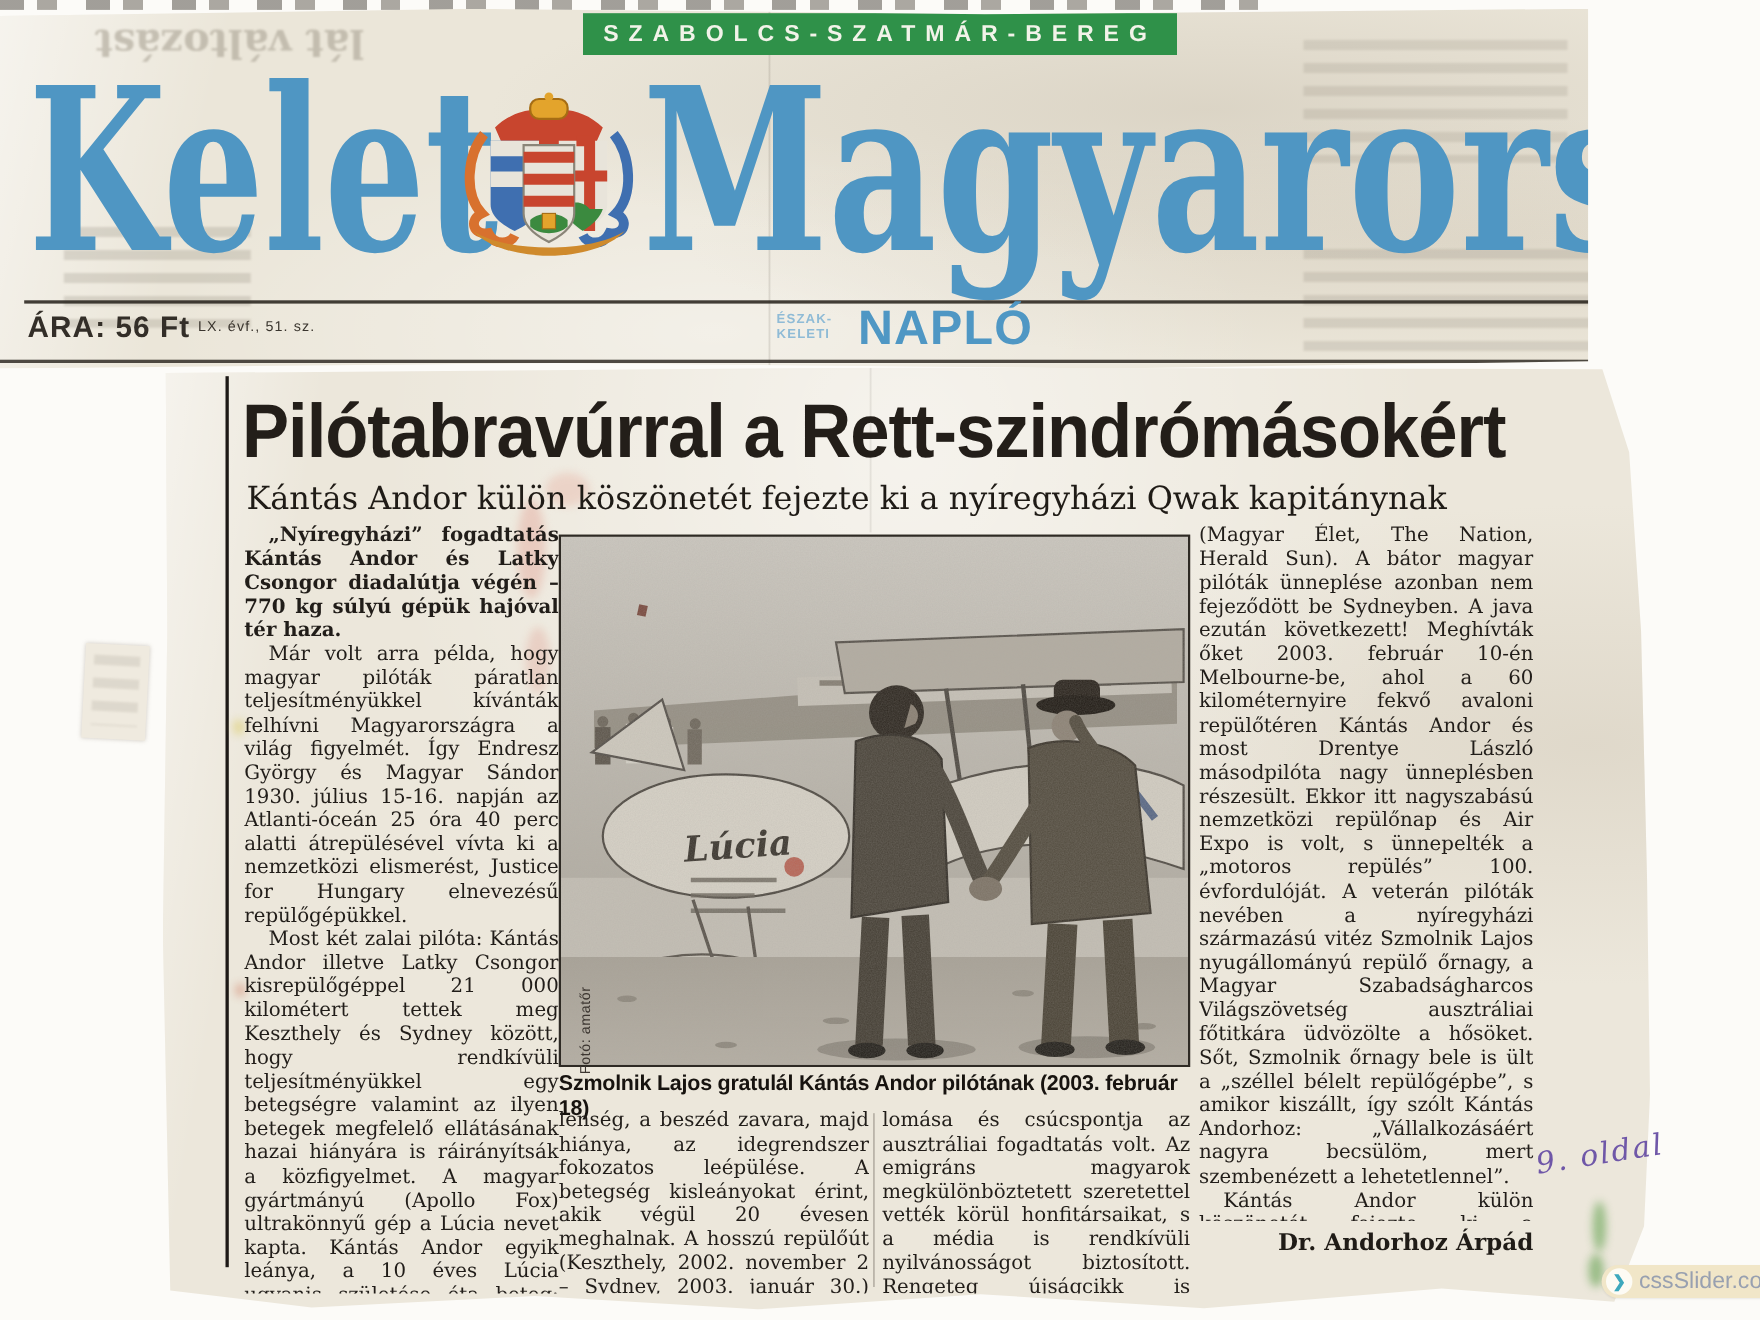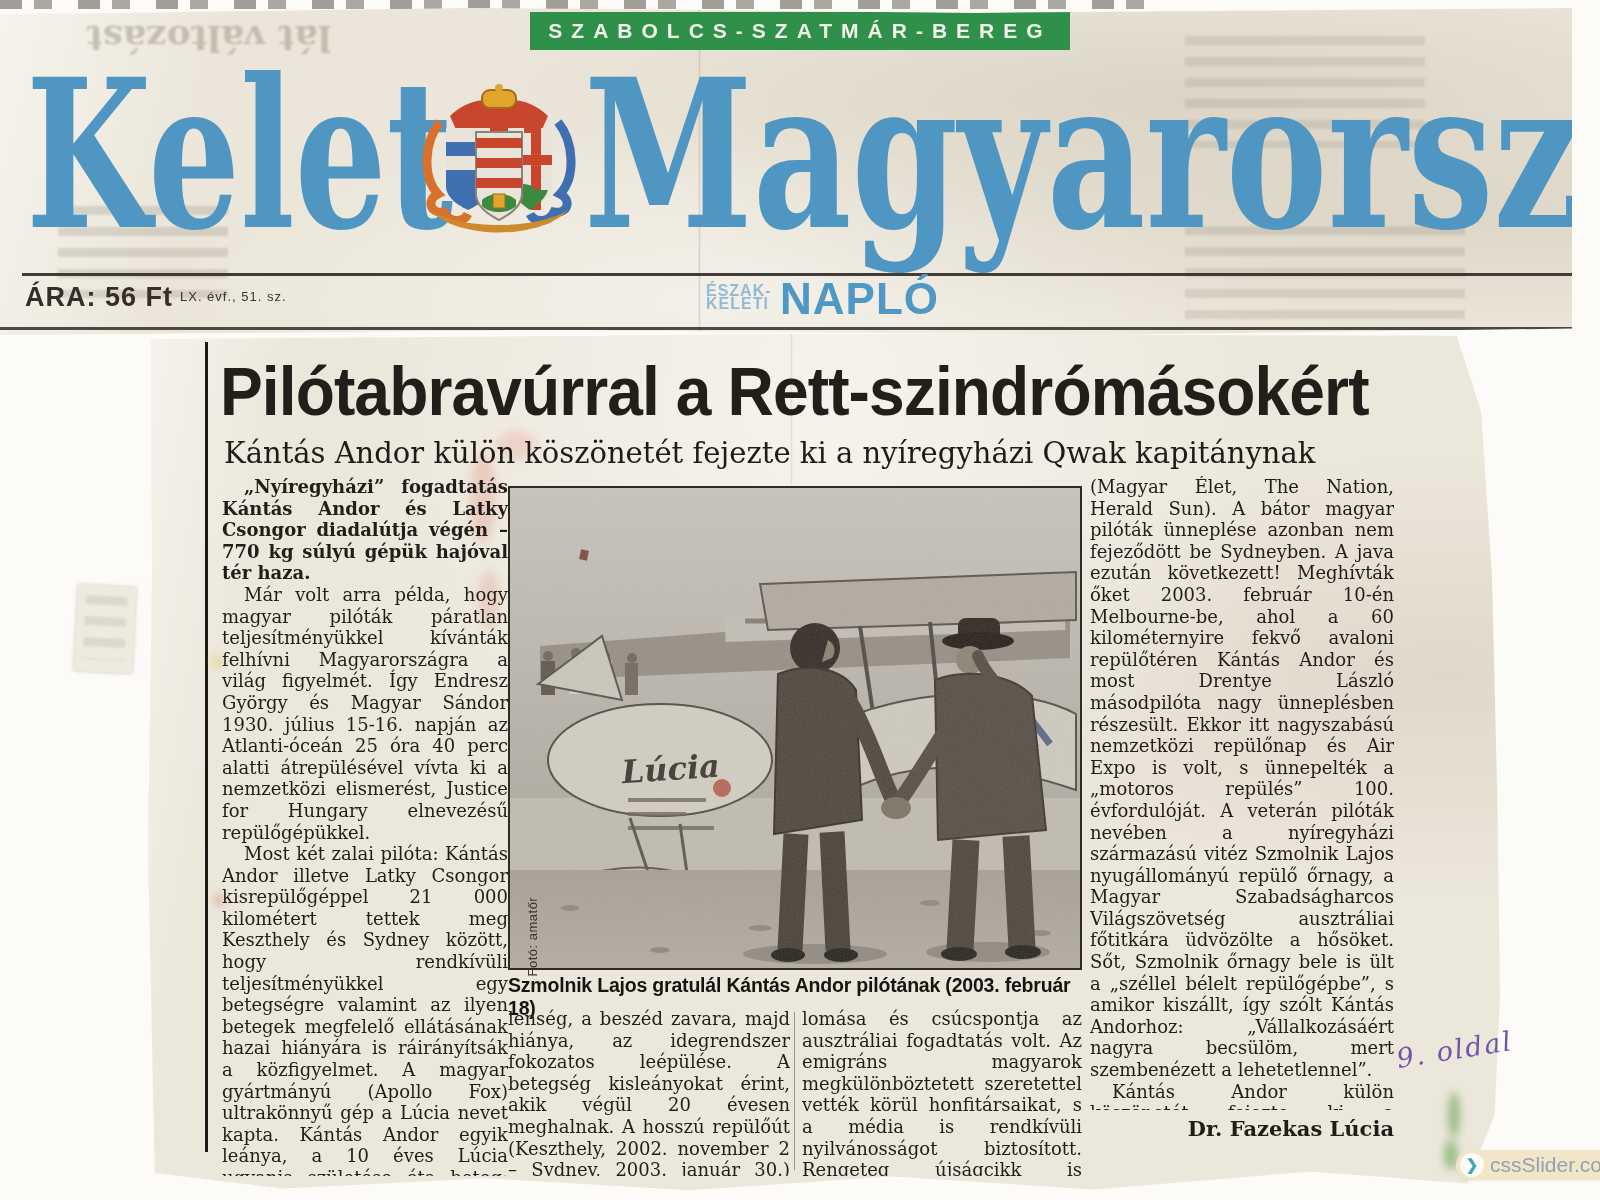--- a/index.html
+++ b/index.html
@@ -5,21 +5,21 @@
   html,body{margin:0;padding:0;background:#fdfcfa;}
   .stage{position:relative;width:1600px;height:1200px;overflow:hidden;background:#fcfbf8;
          font-family:"Liberation Sans",sans-serif;}
   .abs{position:absolute;}
 
   
   .top-noise{left:0;top:0;width:1145px;height:9px;opacity:.5;
     background:repeating-linear-gradient(90deg,#47423a 0 22px,transparent 22px 34px,#5a544a 34px 52px,transparent 52px 78px);}
 
   
-  .masthead{left:0;top:8px;width:1572px;height:327px;overflow:hidden;
+  .masthead{left:0;top:8px;width:1444px;height:327px;overflow:hidden;
     background:
       linear-gradient(104deg,rgba(255,255,255,.55) 0%,rgba(255,255,255,0) 14%),
       radial-gradient(ellipse at 76% 28%,rgba(200,191,174,.45),transparent 42%),
       radial-gradient(ellipse at 93% 65%,rgba(210,201,184,.5),transparent 38%),
       radial-gradient(ellipse at 45% 90%,rgba(255,255,255,.4),transparent 45%),
       #ebe6d9;
     clip-path:polygon(0 2%,30% 0,62% 1.5%,100% 0,100% 98%,70% 100%,35% 98.5%,0 100%);}
   .fold{top:0;width:3px;height:100%;opacity:.16;
     background:linear-gradient(90deg,transparent,#5b5347,transparent);}
   .banner{left:530px;top:4px;width:540px;height:38px;background:#2f9149;
@@ -36,21 +36,21 @@
   .ghost-lines{background:repeating-linear-gradient(180deg,rgba(118,110,96,.4) 0 9px,transparent 9px 21px);
     filter:blur(1.2px);opacity:.5;}
   .gl-a{left:58px;top:198px;width:170px;height:92px;transform:scaleX(-1);}
   .gl-b{left:1185px;top:28px;width:240px;height:112px;opacity:.38;}
   .gl-c{left:1185px;top:218px;width:280px;height:100px;opacity:.42;}
   .rule{background:#29241e;height:3px;}
   .rule1{left:22px;top:265px;width:1578px;opacity:.88;}
   .rule2{left:0;top:319px;width:1600px;opacity:.82;}
   .price{left:25px;top:274px;font-size:27px;font-weight:800;color:#332e28;letter-spacing:1px;}
   .issue{left:180px;top:281px;font-size:13px;color:#3a352e;letter-spacing:1px;}
-  .naplo-prefix{left:706px;top:276px;font-size:16px;font-weight:bold;line-height:13px;
+  .naplo-prefix{left:706px;top:276px;font-size:12px;font-weight:bold;line-height:13px;
     color:#7fb3d4;opacity:.85;letter-spacing:1px;}
   .naplo{left:780px;top:266px;font-size:44px;font-weight:800;color:#4f97c4;letter-spacing:1px;}
   .mh-date{left:1150px;top:276px;width:436px;text-align:right;font-size:27px;font-weight:bold;color:#3b362f;}
 
   
   .clip{left:148px;top:334px;width:1352px;height:858px;overflow:hidden;
     background:
       linear-gradient(100deg,rgba(255,255,255,.5) 0%,transparent 10%),
       radial-gradient(ellipse at 50% 8%,rgba(255,255,255,.5),transparent 50%),
       radial-gradient(ellipse at 96% 40%,rgba(208,199,182,.45),transparent 30%),
@@ -253,21 +253,21 @@
     </div>
     <div class="abs midrule"></div>
     <div class="abs bodytext midcol mid-right">
       <p style="text-indent:0">lomása és csúcspontja az ausztráliai fogadtatás volt. Az emigráns magyarok megkülönböztetett szeretettel vették körül honfitársaikat, s a média is rendkívüli nyilvánosságot biztosított. Rengeteg újságcikk is megjelent</p>
     </div>
 
     <div class="abs bodytext col3">
       <p style="text-indent:0">(Magyar Élet, The Nation, Herald Sun). A bátor magyar pilóták ünneplése azonban nem fejeződött be Sydneyben. A java ezután következett! Meghívták őket 2003. február 10-én Melbourne-be, ahol a 60 kilométernyire fekvő avaloni repülőtéren Kántás Andor és most Drentye László másodpilóta nagy ünneplésben részesült. Ekkor itt nagyszabású nemzetközi repülőnap és Air Expo is volt, s ünnepelték a „motoros repülés” 100. évfordulóját. A veterán pilóták nevében a nyíregyházi származású vitéz Szmolnik Lajos nyugállományú repülő őrnagy, a Magyar Szabadságharcos Világszövetség ausztráliai főtitkára üdvözölte a hősöket. Sőt, Szmolnik őrnagy bele is ült a „széllel bélelt repülőgépbe”, s amikor kiszállt, így szólt Kántás Andorhoz: „Vállalkozásáért nagyra becsülöm, mert szembenézett a lehetetlennel”.</p>
       <p>Kántás Andor külön köszönetét fejezte ki a nyíregyházi Qwak kapitánynak, alias Bartovits József sárkányrepülőnek, aki egy speciális benzintölcsér révén, szintén hozzájárult a sikeres repülőúthoz.</p>
     </div>
-    <div class="abs author">Dr. Fazekas Lúcia</div>
+    <div class="abs author">Dr. Andorhoz Árpád</div>
   </div>
 
   <div class="abs fragment-left">
     <div class="ghost-lines"></div>
   </div>
 
   <div class="abs handwriting">9. oldal</div>
 
   <div class="abs watermark">
     <span class="wm-circle">❯</span>

